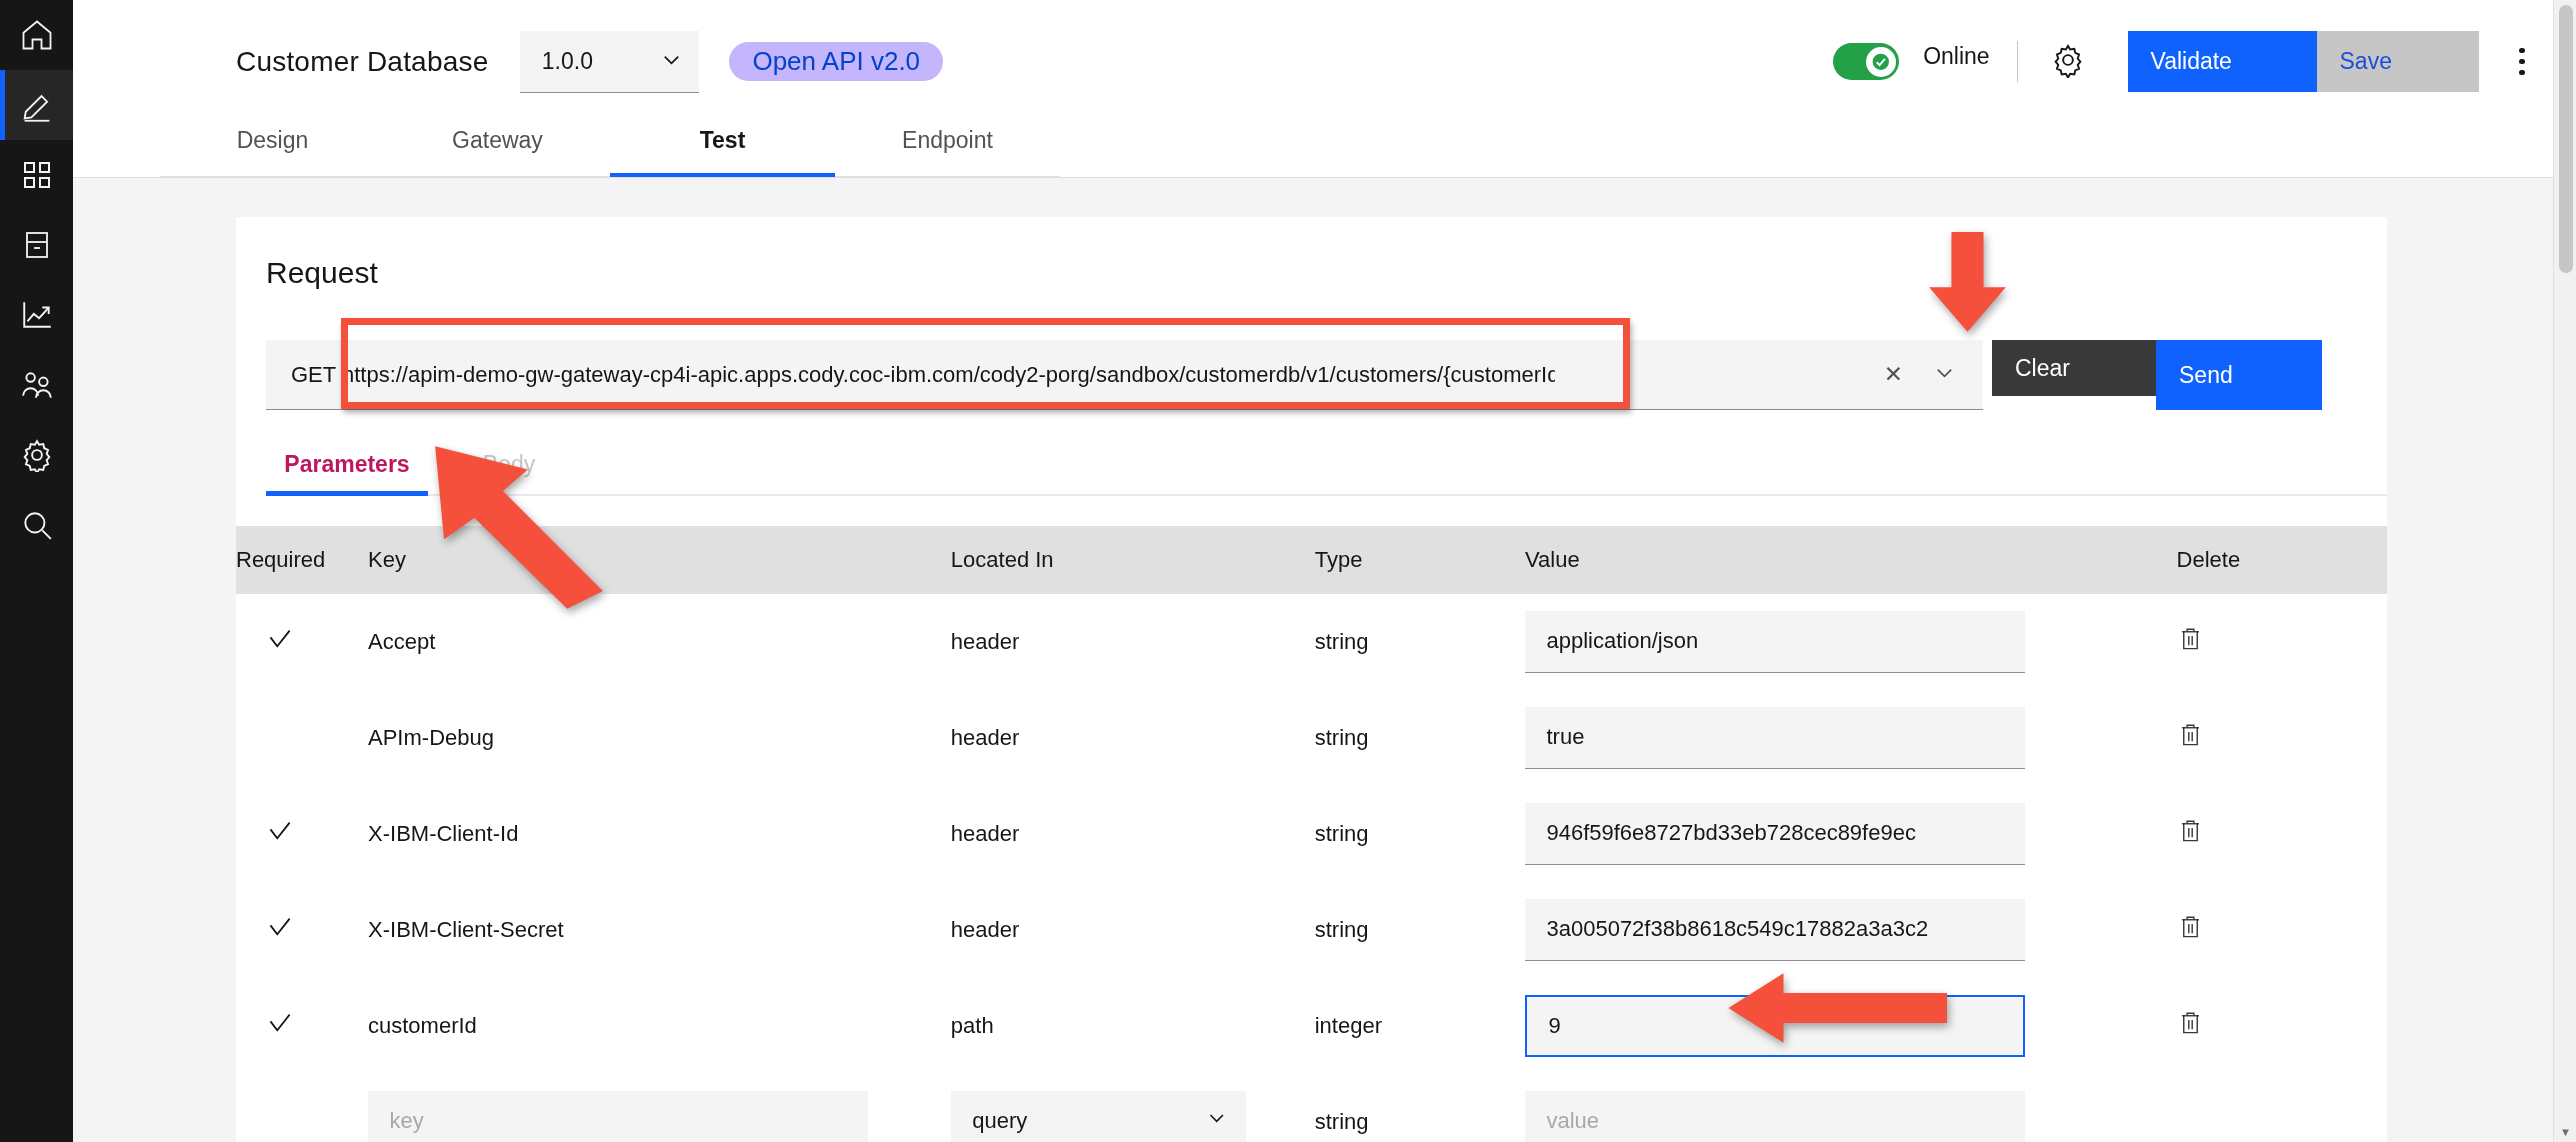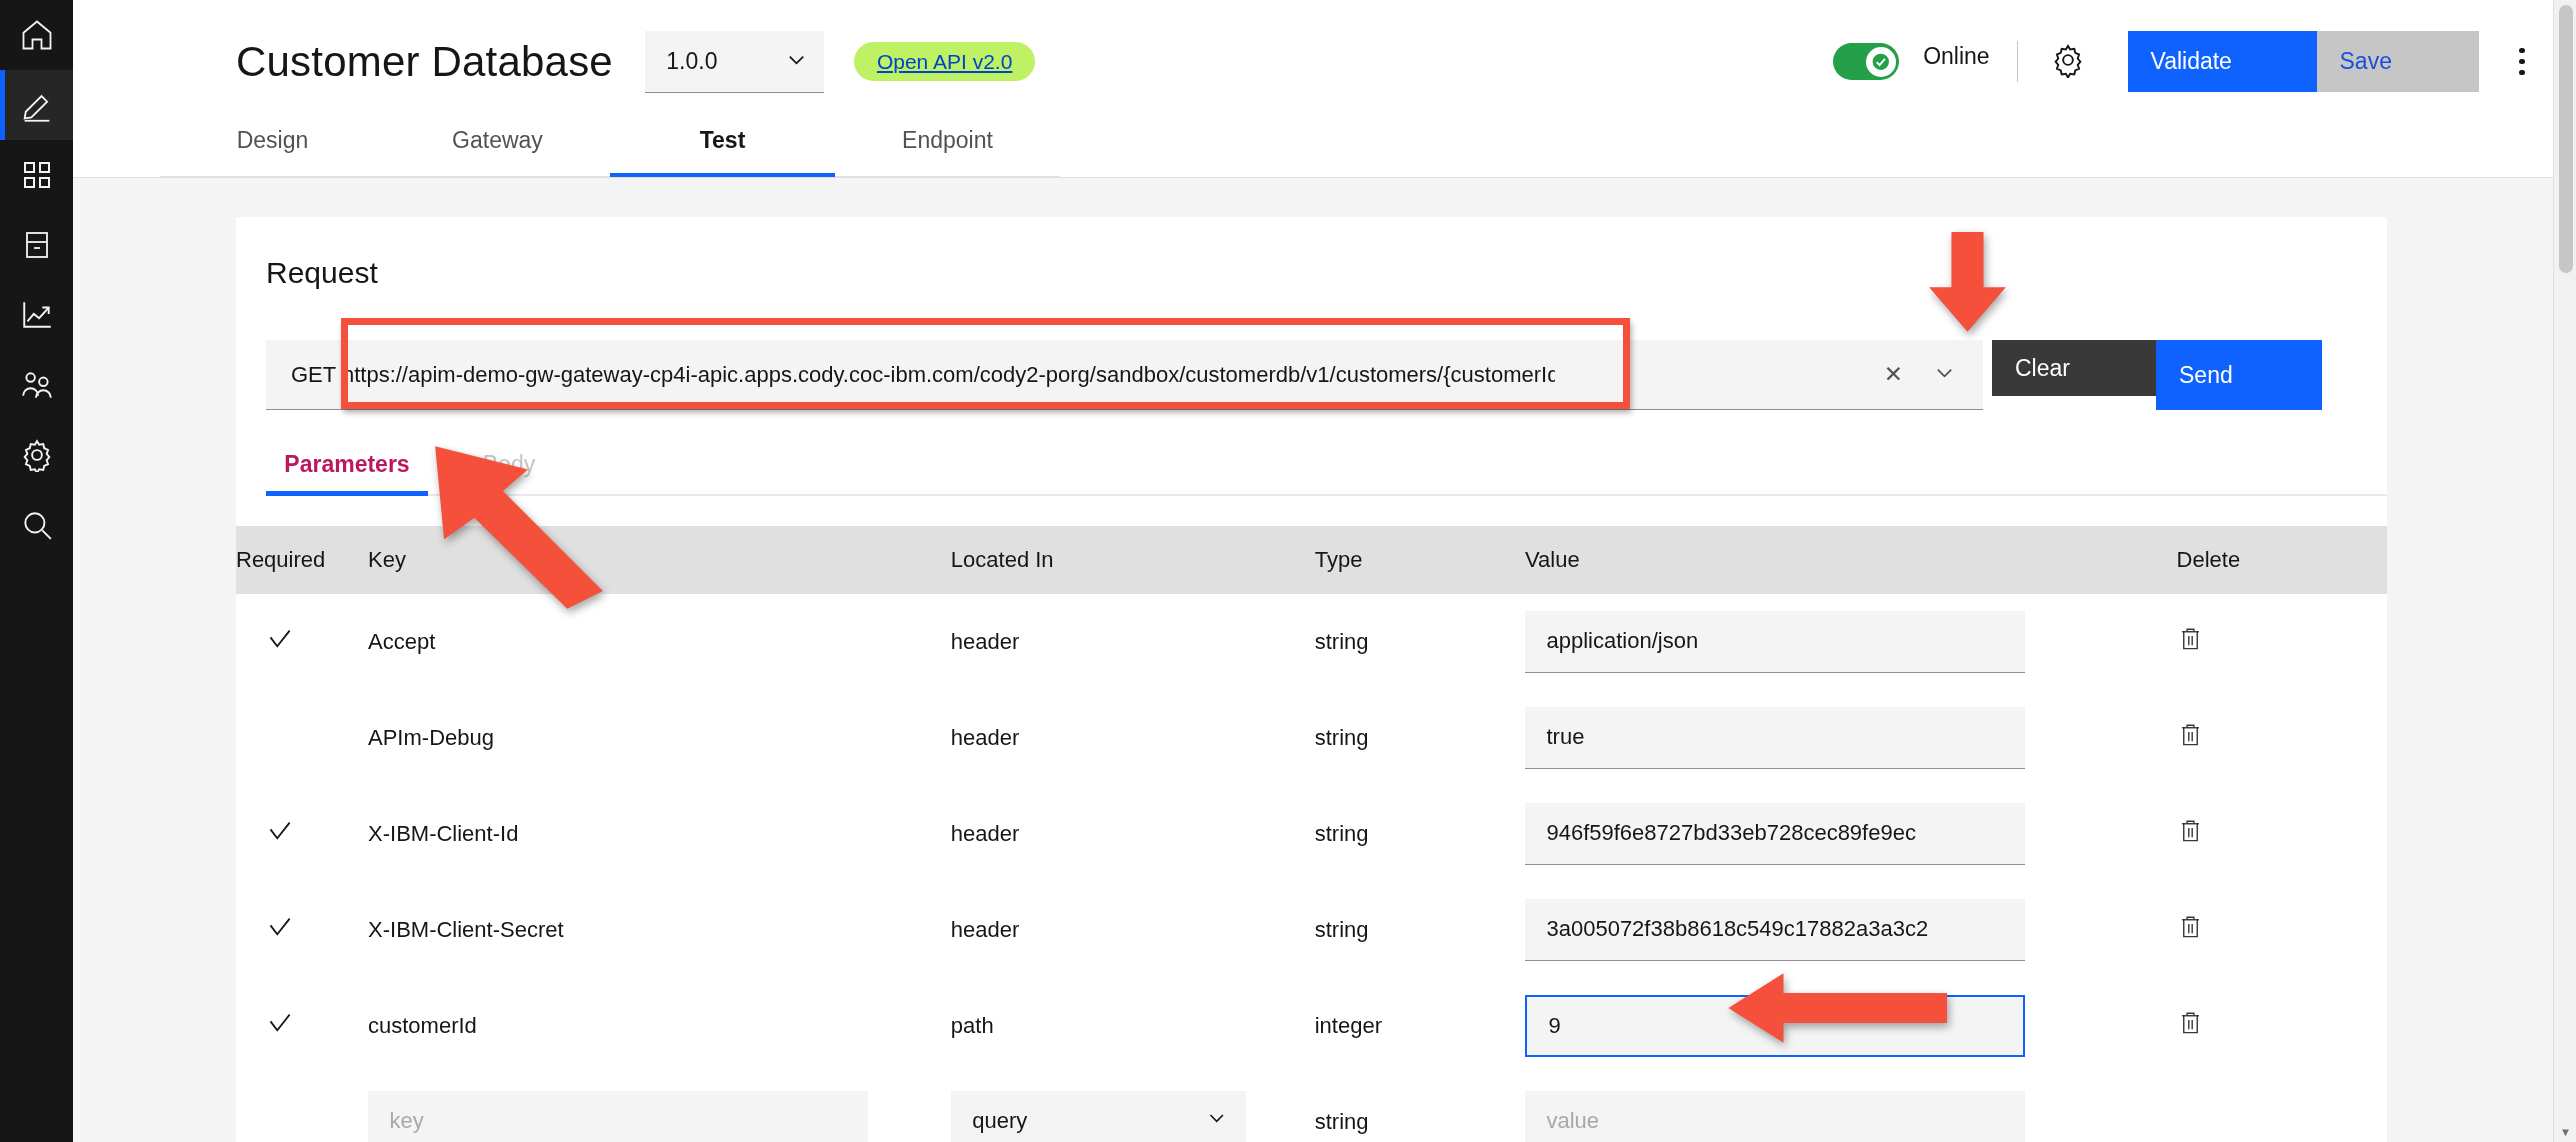--- a/index.html
+++ b/index.html
@@ -46,31 +46,31 @@
   .vscroll .arrow.down { bottom: 0; }
 
   
   .main { flex: 1 1 auto; position: relative; height: 1143px; background:#f4f4f4; }
 
   
   .topbar {
     height: 123px; background: #ffffff; display: flex; align-items: center;
     padding: 0 0 0 163px; position: relative;
   }
-  .api-title { font-size: 42px; color: #161616; font-weight: 400; letter-spacing: 0.2px; }
+  .api-title { font-size: 28px; color: #161616; font-weight: 400; letter-spacing: 0.2px; }
   .version-select {
     margin-left: 32px; width: 179px; height: 62px; background: #f4f4f4;
     border-bottom: 0.9px solid #8d8d8d; display: flex; align-items: center;
     justify-content: space-between; padding: 0 16px 0 21.4px; cursor: pointer;
   }
   .version-select .v-text { font-size: 23px; color: #161616; }
   .tag-openapi {
     margin-left: 30px; height: 39px; padding: 0 23px; border-radius: 19.6px;
-    background: #bef264; color: #0043ce; font-size: 21px;
-    display: flex; align-items: center; justify-content: center; white-space: nowrap; text-decoration: underline;
+    background: #c4b5fd; color: #0043ce; font-size: 26px;
+    display: flex; align-items: center; justify-content: center; white-space: nowrap;
   }
   .top-right {
     position: absolute; right: 23px; top: 0; height: 123px;
     display: flex; align-items: center; gap: 0;
   }
   .toggle-wrap { display: flex; align-items: flex-start; gap: 24px; }
   .toggle {
     width: 66px; height: 37px; border-radius: 19px; background: #24a148;
     position: relative; cursor: pointer;
   }

